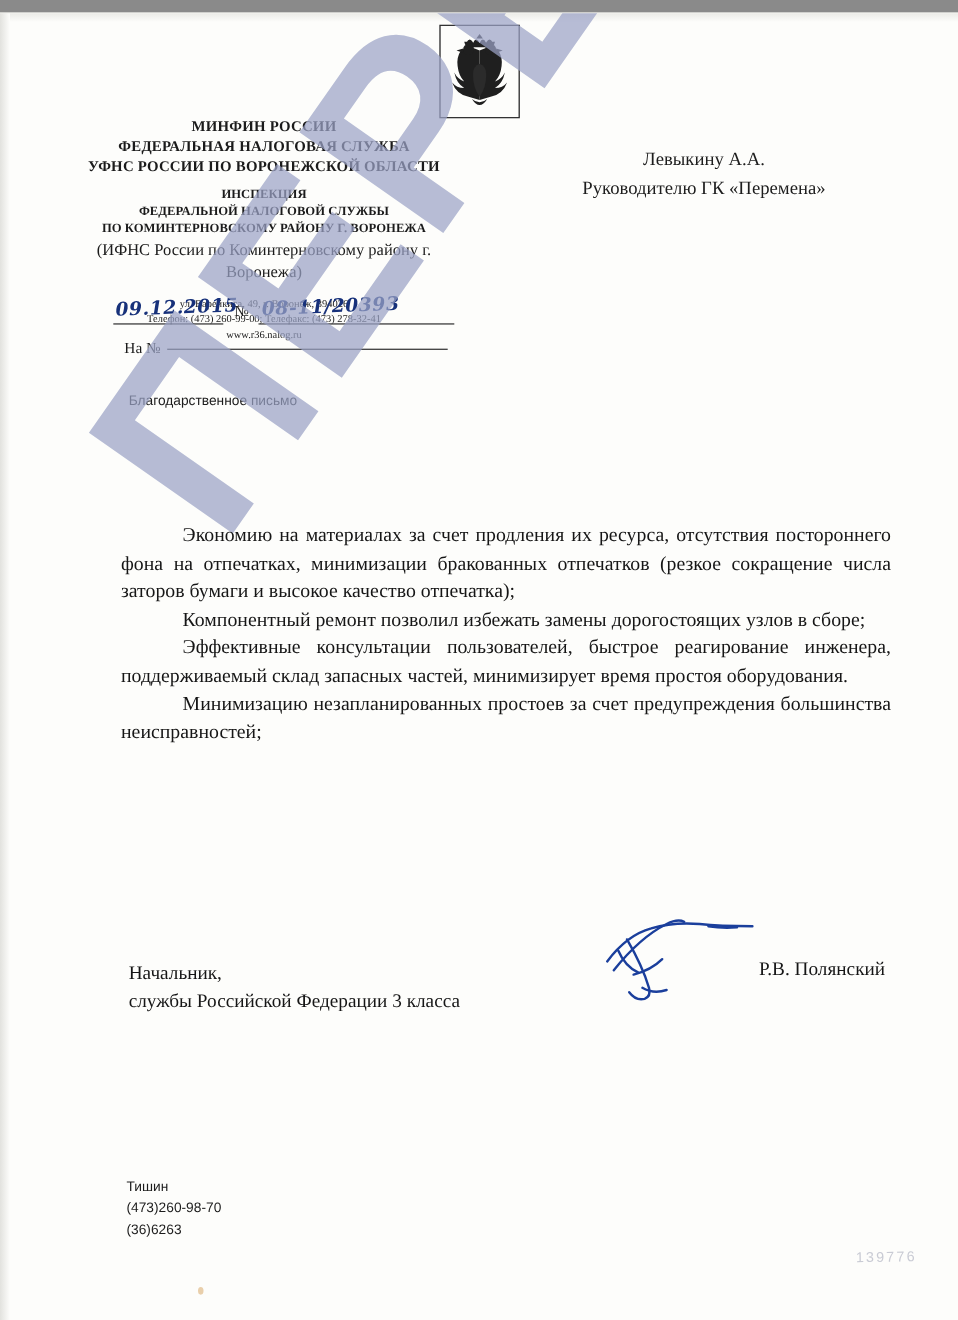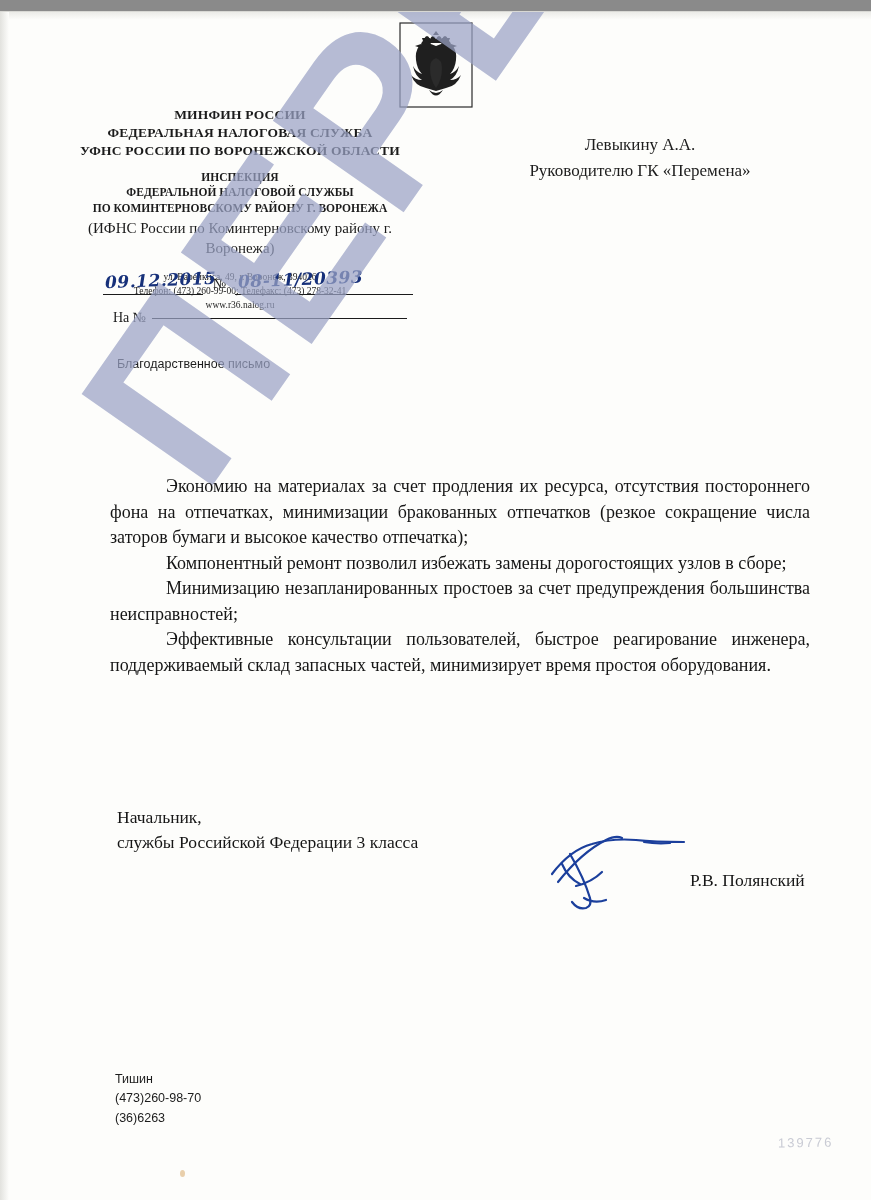--- a/index.html
+++ b/index.html
@@ -200,21 +200,21 @@
   }
   .body-text p {
     margin: 0 0 0 0;
     text-indent: 56px;
   }
 
   
   .sign-block {
     position: absolute;
     left: 117px;
-    top: 793px;
+    top: 860px;
     font-size: 17.5px;
     line-height: 1.45;
     color: #161616;
   }
   .signer-name {
     position: absolute;
     left: 690px;
     top: 858px;
     font-size: 17.5px;
     color: #161616;
@@ -325,22 +325,22 @@
     <span>На №</span><span class="na-line"></span>
   </div>
 
   <div class="subject">Благодарственное письмо</div>
 
   <div class="watermark">ПЕРЕМЕНА</div>
 
   <div class="body-text">
     <p>Экономию на материалах за счет продления их ресурса, отсутствия постороннего фона на отпечатках, минимизации бракованных отпечатков (резкое сокращение числа заторов бумаги и высокое качество отпечатка);</p>
     <p>Компонентный ремонт позволил избежать замены дорогостоящих узлов в сборе;</p>
+    <p>Эффективные консультации пользователей, быстрое реагирование инженера, поддерживаемый склад запасных частей, минимизирует время простоя оборудования.</p>
     <p>Минимизацию незапланированных простоев за счет предупреждения большинства неисправностей;</p>
-    <p>Эффективные консультации пользователей, быстрое реагирование инженера, поддерживаемый склад запасных частей, минимизирует время простоя оборудования.</p>
   </div>
 
   <div class="sign-block">
     <div>Начальник,</div>
     <div>службы Российской Федерации 3 класса</div>
   </div>
 
   <svg class="signature" viewBox="0 0 160 110">
     <g fill="none" stroke="#1b3f9c" stroke-width="2.2" stroke-linecap="round">
       <path d="M12 62 q18-24 40-30 q20-6 44-4 q18 2 48 2"></path>

